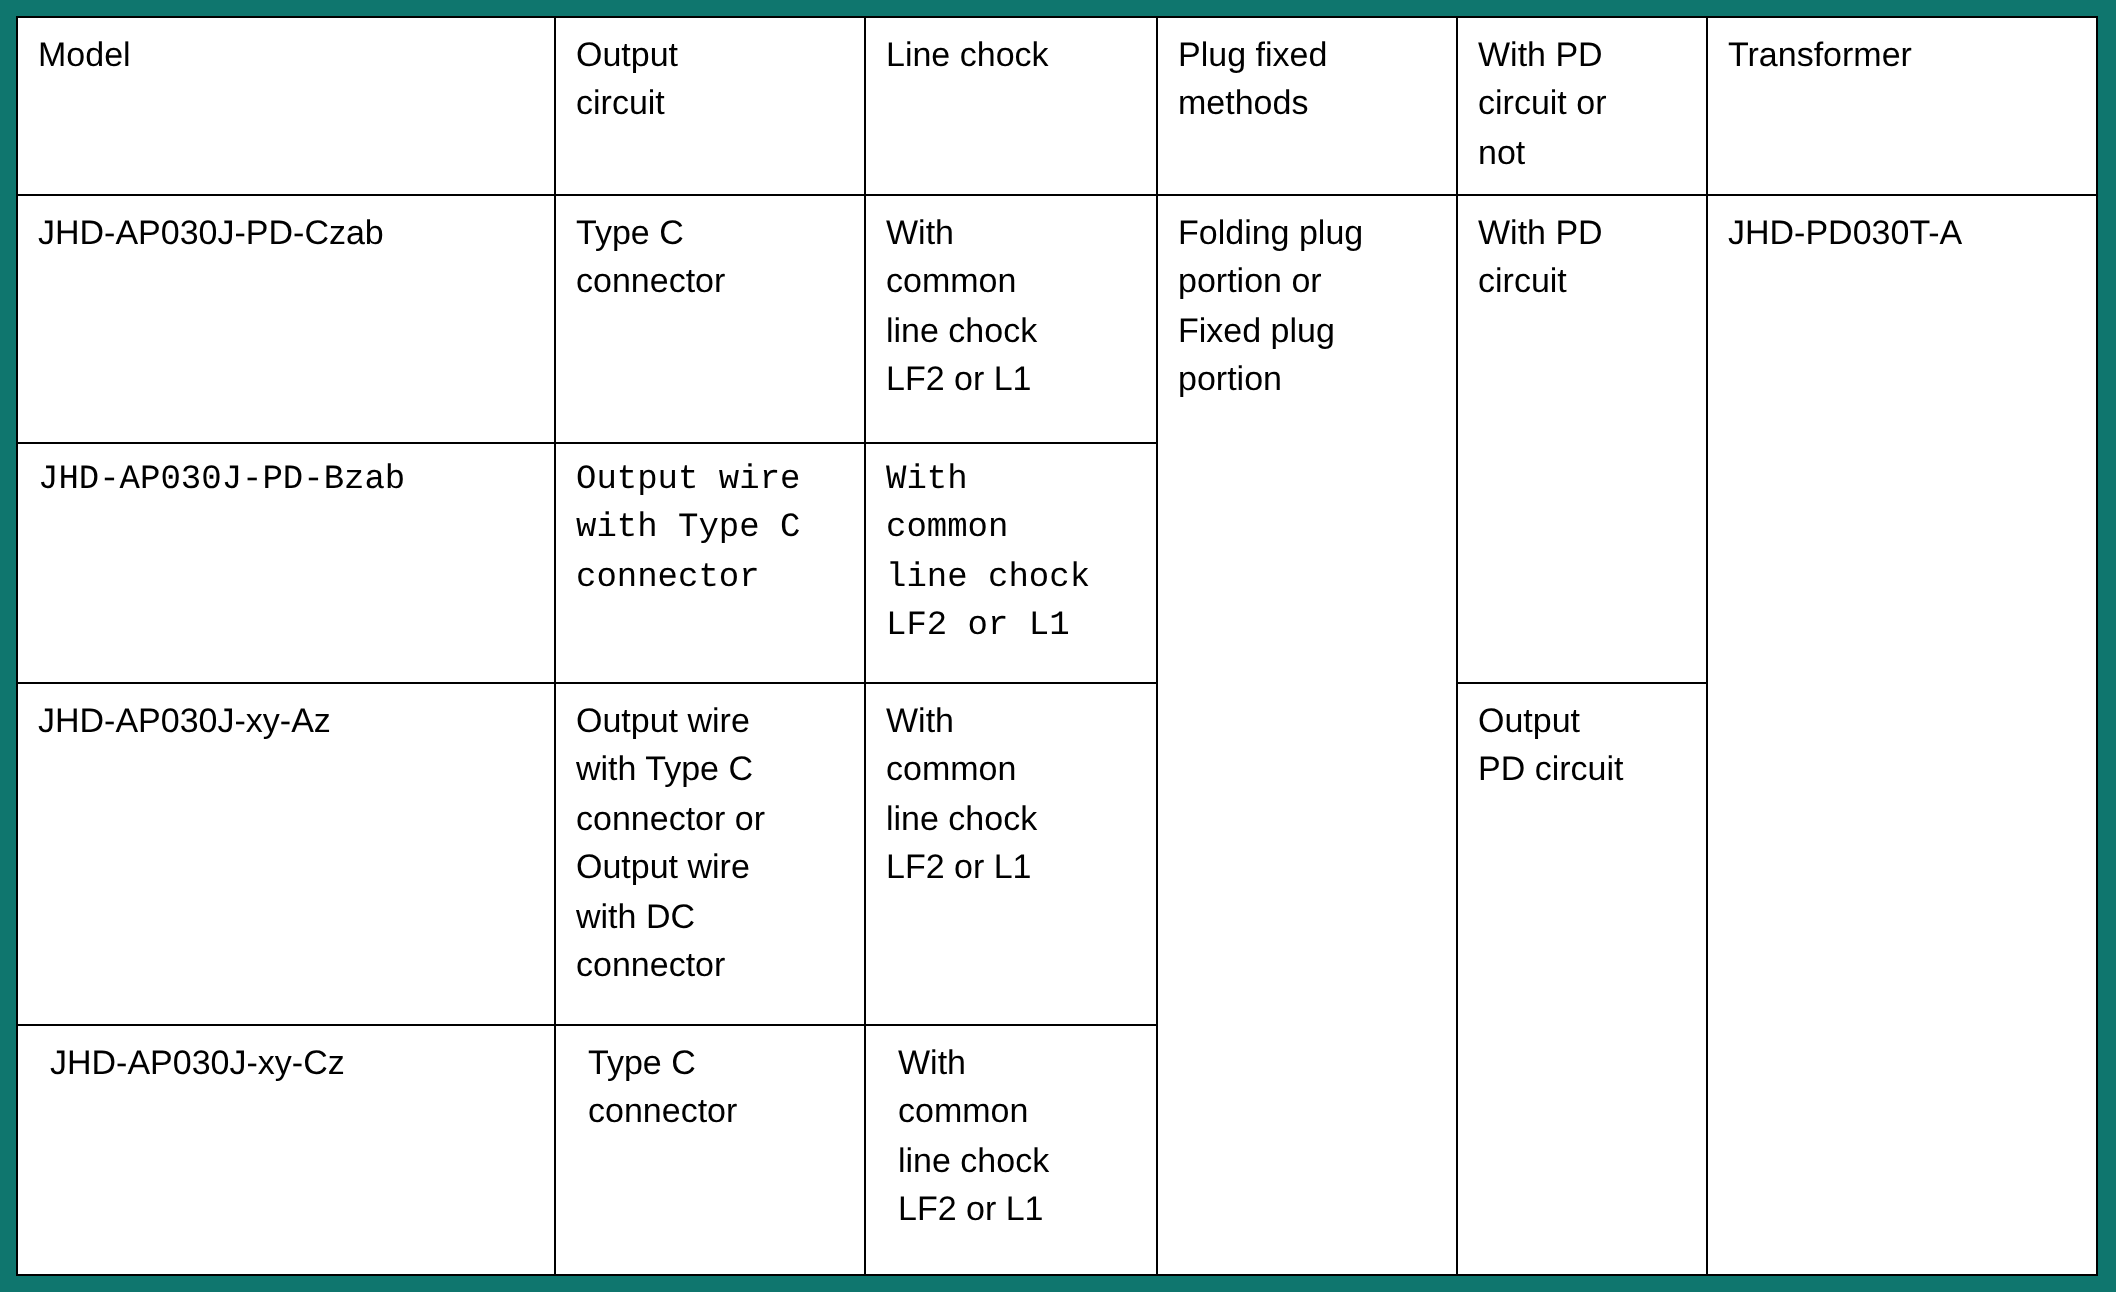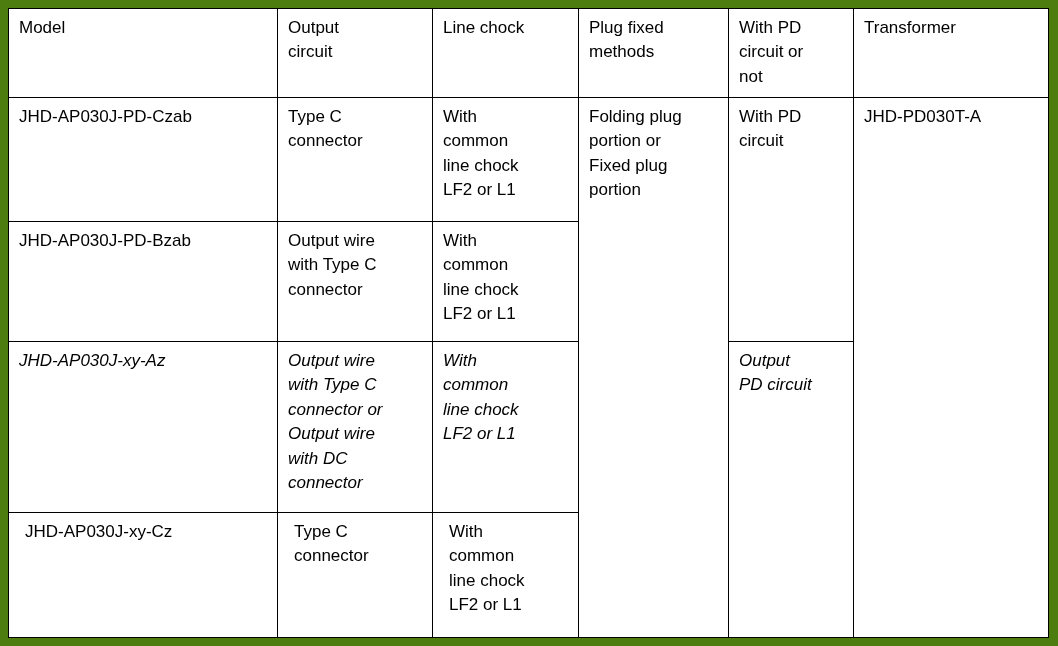--- a/index.html
+++ b/index.html
@@ -14,21 +14,21 @@
     overflow: hidden;
     font-family: "Liberation Sans", sans-serif;
     color: #000000;
     -webkit-font-smoothing: antialiased;
   }
 
   .page {
     position: relative;
     width: 1058px;
     height: 646px;
-    background: #4d7c0f;
+    background: #0f766e;
     box-sizing: border-box;
   }
 
   .spec-table {
     position: absolute;
     left: 8px;
     top: 8px;
     width: 1040px;
     border-collapse: collapse;
     table-layout: fixed;
@@ -55,22 +55,22 @@
     background: #ffffff;
     word-wrap: break-word;
     overflow-wrap: break-word;
   }
 
   .spec-table thead th {
     height: 75px;
   }
 
   .row-1 td { height: 110px; }
-  .row-2 td { height: 106px; }
-  .row-3 td { height: 157px; font-style: italic; }
+  .row-2 td { height: 106px; font-family: Liberation Mono, monospace; }
+  .row-3 td { height: 157px; }
   .row-4 td { height: 111px; padding-left: 16px; }
 
   .cell-text {
     display: block;
     white-space: pre-line;
   }
 </style>
 </head>
 <body>
 

